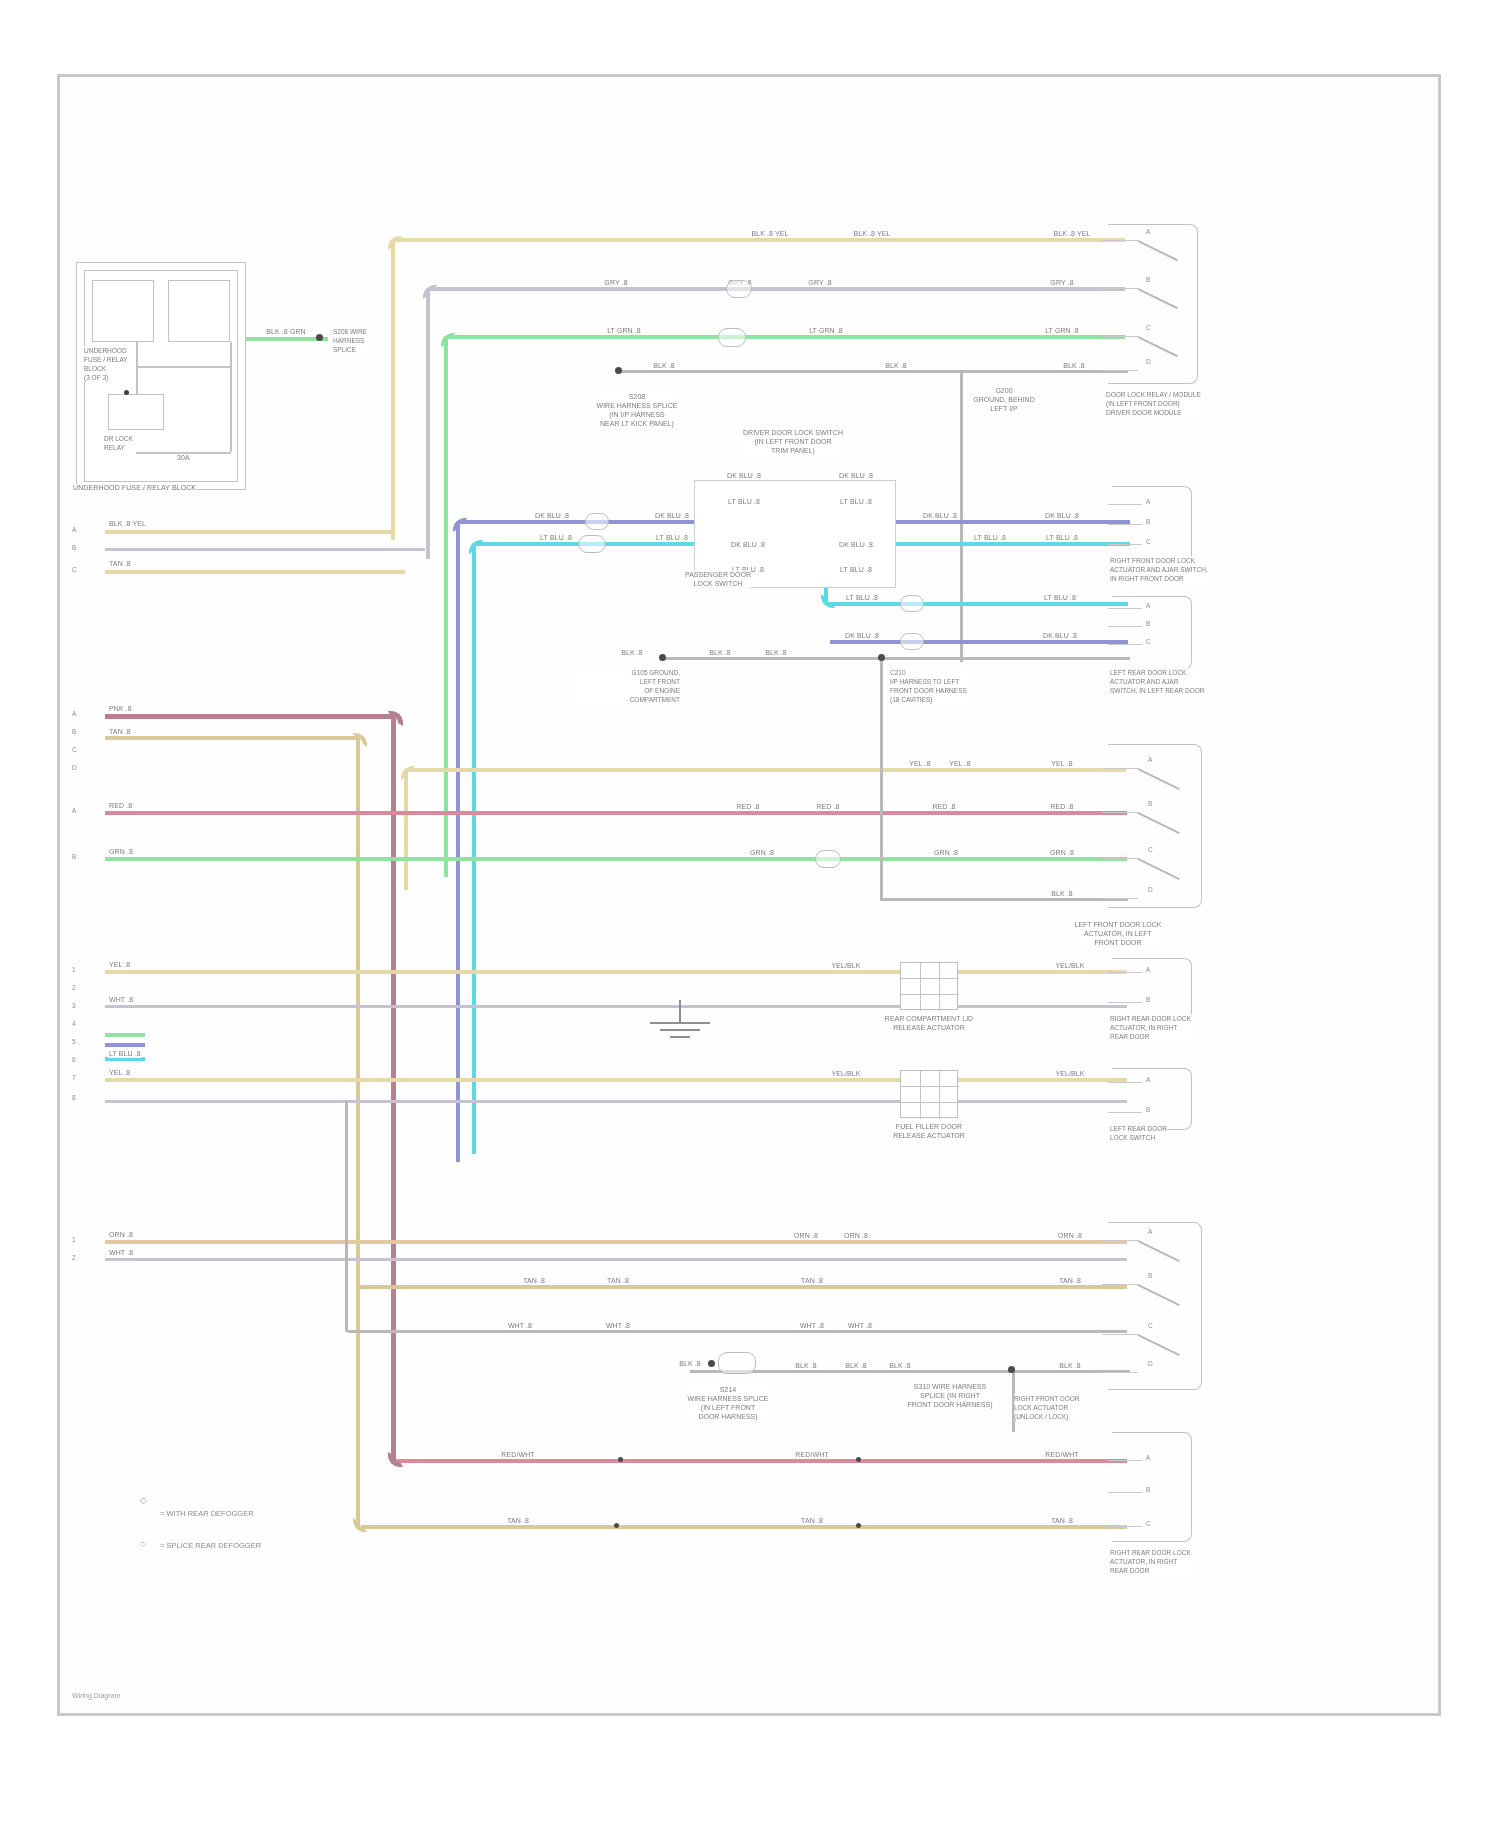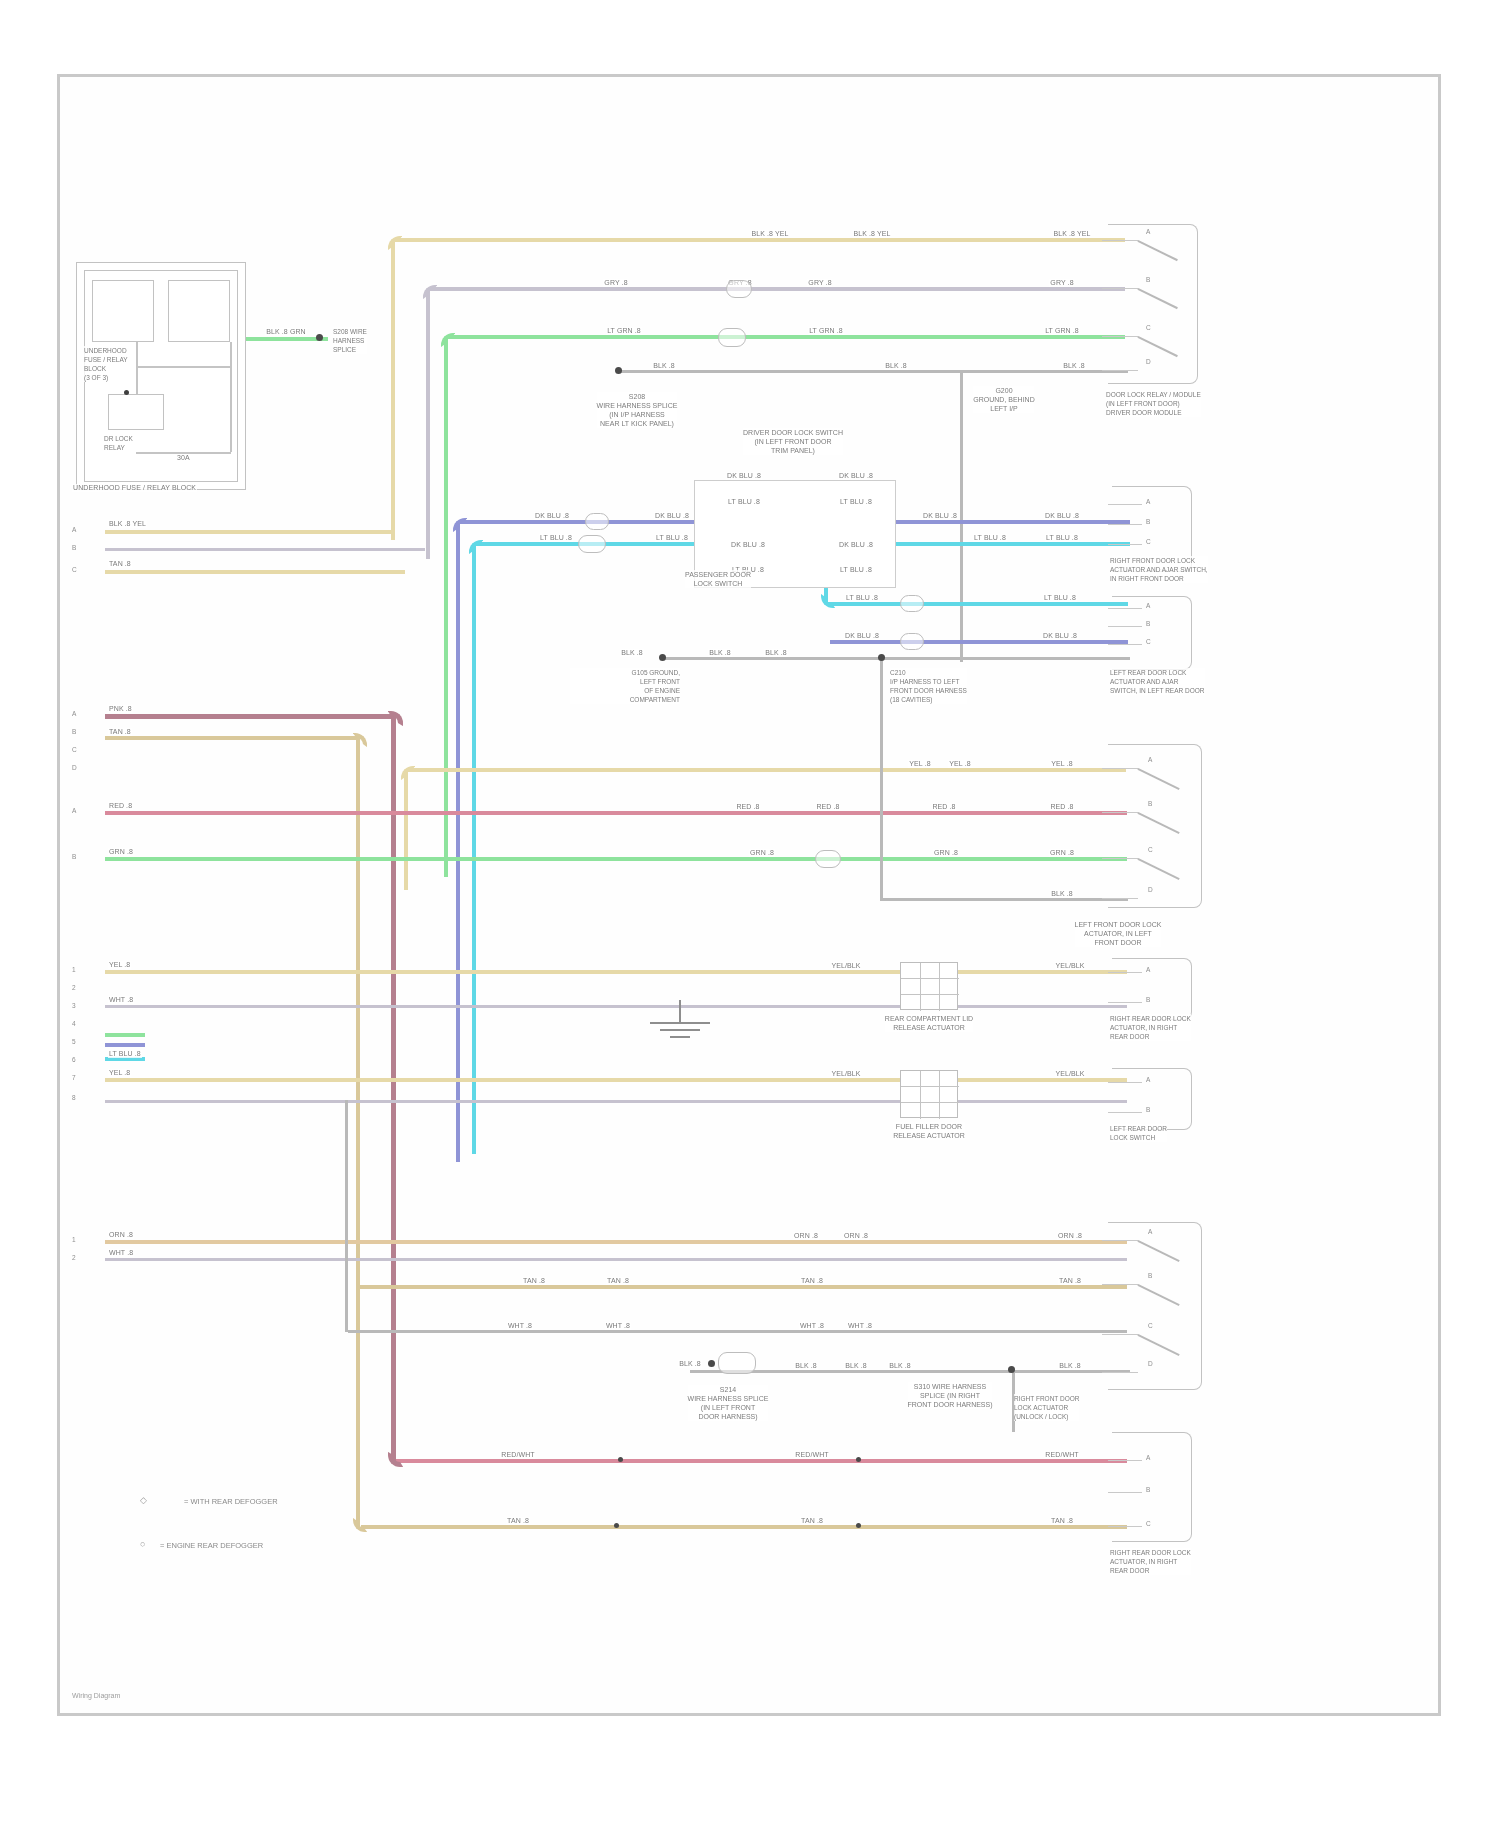--- a/index.html
+++ b/index.html
@@ -541,20 +541,20 @@
 
   <div style="position:absolute;left:72px;top:1232px;">
     <div class="pin" style="left:0;top:4px;">1</div>
     <div class="pin" style="left:0;top:22px;">2</div>
   </div>
   <div class="lbl" style="left:108px;top:1231px;">ORN .8</div>
   <div class="lbl" style="left:108px;top:1249px;">WHT .8</div>
 
   <div style="position:absolute;left:140px;top:1495px;">
     <div class="legend-mark" style="left:0;top:0;">◇</div>
-    <div class="legend-row" style="left:20px;top:2px;margin-left:24px;">= WITH REAR DEFOGGER</div>
+    <div class="legend-row" style="left:20px;top:14px;">= WITH REAR DEFOGGER</div>
     <div class="legend-mark" style="left:0;top:44px;">○</div>
-    <div class="legend-row" style="left:20px;top:46px;">= ENGINE REAR DEFOGGER</div>
+    <div class="legend-row" style="left:20px;top:46px;">= SPLICE REAR DEFOGGER</div>
   </div>
 
   <div class="footer" style="left:72px;top:1692px;">Wiring Diagram</div>
 
 </div>
 
 </body></html>

